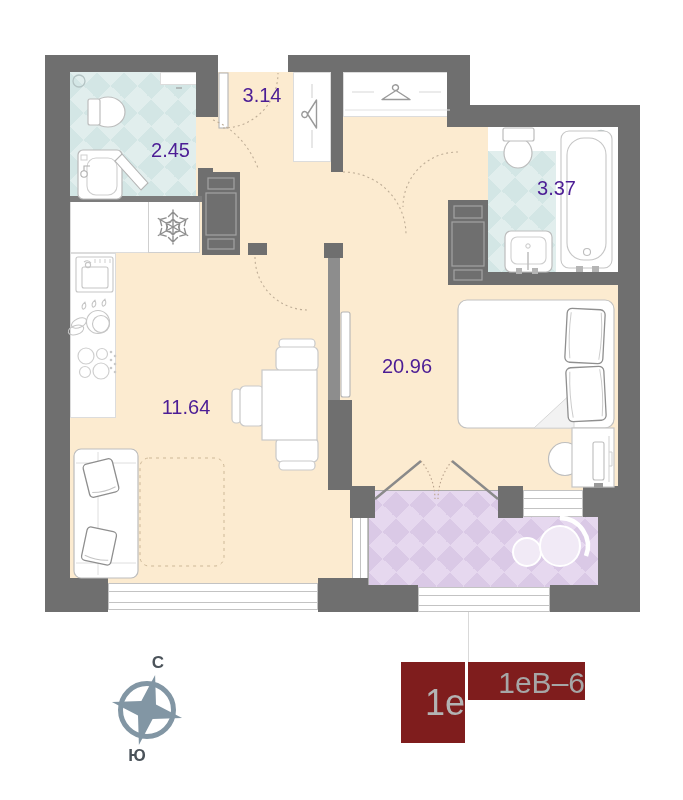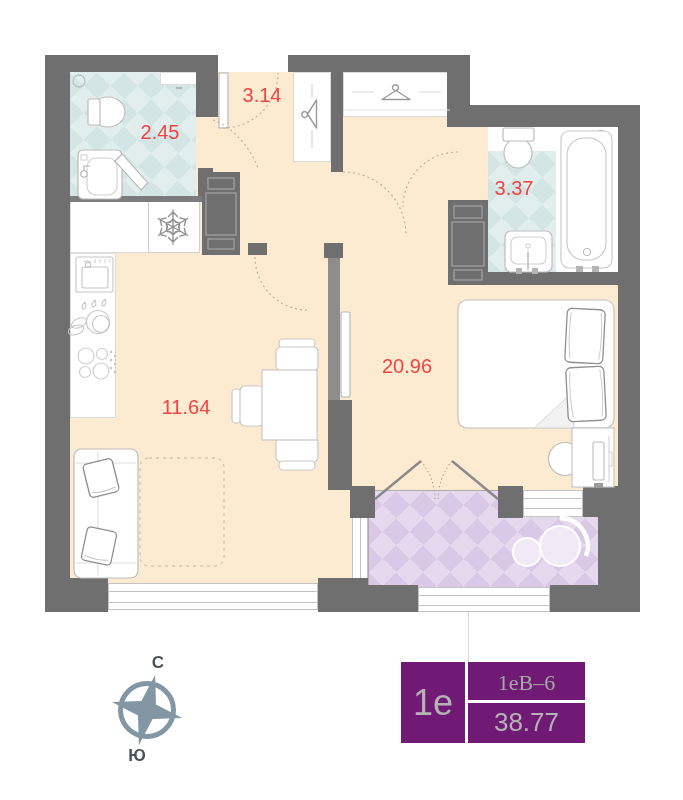--- a/index.html
+++ b/index.html
@@ -12,23 +12,23 @@
   .floor-cream{position:absolute;background:#fcebd0;}
   .tile-teal{position:absolute;background-color:#e1eeed;
     background-image:conic-gradient(from 45deg,#d3e6e5 0 25%,#e1eeed 0 50%,#d3e6e5 0 75%,#e1eeed 0);
     background-size:27px 27px;}
   .tile-purple{position:absolute;background-color:#e6d8ef;border:1px solid #ababab;
     background-image:conic-gradient(from 45deg,#dac9e6 0 25%,#e6d8ef 0 50%,#dac9e6 0 75%,#e6d8ef 0);
     background-size:27px 27px;}
   .whitebox{position:absolute;background:#ffffff;border:1px solid #dcdcdc;box-sizing:border-box;}
   .window{position:absolute;background:#ffffff;border:1px solid #c3c3c3;box-sizing:border-box;}
   .win-line{position:absolute;background:#c3c3c3;}
-  .room-label{position:absolute;color:#ef4444;font-size:20px;text-align:center;white-space:nowrap;}
+  .room-label{position:absolute;color:#4c1d95;font-size:20px;text-align:center;white-space:nowrap;}
   .compass-letter{position:absolute;color:#4b535a;font-size:17px;font-weight:700;text-align:center;}
-  .info-cell{position:absolute;background:#701a75;text-align:center;color:#b3b3b3;}
+  .info-cell{position:absolute;background:#7f1d1d;text-align:right;color:#b3b3b3;}
   svg{position:absolute;left:0;top:0;}
 </style>
 </head>
 <body>
 
 <div class="stage">
 
   <div class="floor-cream" style="left:65px;top:60px;width:395px;height:538px;"></div>
   <div class="floor-cream" style="left:460px;top:105px;width:162px;height:493px;"></div>
 
@@ -266,26 +266,25 @@
       <path d="M375,499 L421,461 M498,499 L452,461" stroke="#8a8a8a" stroke-width="2.4" fill="none"></path>
       <path d="M421,461 A60,60 0 0 1 435,499 M452,461 A60,60 0 0 0 438,499" stroke="#b9a28c" stroke-width="1.1" fill="none" stroke-dasharray="1.5,2.5"></path>
     </g>
 
     <g>
       <circle cx="147" cy="710" r="26.5" fill="none" stroke="#8296a4" stroke-width="5"></circle>
       <polygon points="147,674 154.5,702.5 183,710 154.5,717.5 147,746 139.5,717.5 111,710 139.5,702.5" transform="rotate(13 147 710)" fill="#8296a4"></polygon>
     </g>
   </svg>
 
-  <div class="room-label" style="left:130px;top:121px;width:60px;">2.45</div>
+  <div class="room-label" style="left:130px;top:139px;width:60px;text-align:right;">2.45</div>
   <div class="room-label" style="left:232px;top:84px;width:60px;">3.14</div>
-  <div class="room-label" style="left:484px;top:177px;width:60px;">3.37</div>
+  <div class="room-label" style="left:516px;top:177px;width:60px;text-align:right;">3.37</div>
   <div class="room-label" style="left:372px;top:355px;width:70px;">20.96</div>
   <div class="room-label" style="left:151px;top:396px;width:70px;">11.64</div>
 
   <div class="compass-letter" style="left:148px;top:653px;width:20px;">С</div>
   <div class="compass-letter" style="left:126px;top:746px;width:22px;">Ю</div>
 
   <div class="info-cell" style="left:401px;top:662px;width:64px;height:81px;font-size:36px;line-height:81px;font-weight:400;">1е</div>
-  <div class="info-cell" style="left:468px;top:662px;width:117px;height:38px;font-size:22px;line-height:42px;color:#a6a6a6;font-family:Liberation Serif, serif;">1еВ–6</div>
-  <div class="info-cell" style="left:468px;top:703px;width:117px;height:40px;font-size:26px;line-height:38px;">38.77</div>
+  <div class="info-cell" style="left:468px;top:662px;width:117px;height:38px;font-size:30px;line-height:42px;color:#a6a6a6;">1еВ–6</div>
 
 </div>
 
 </body></html>

